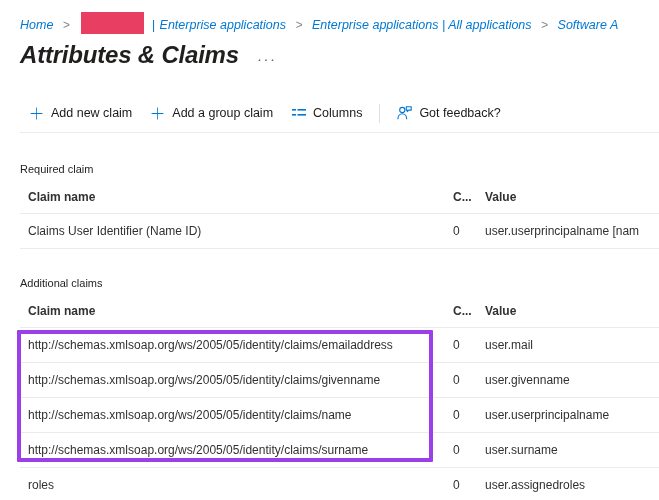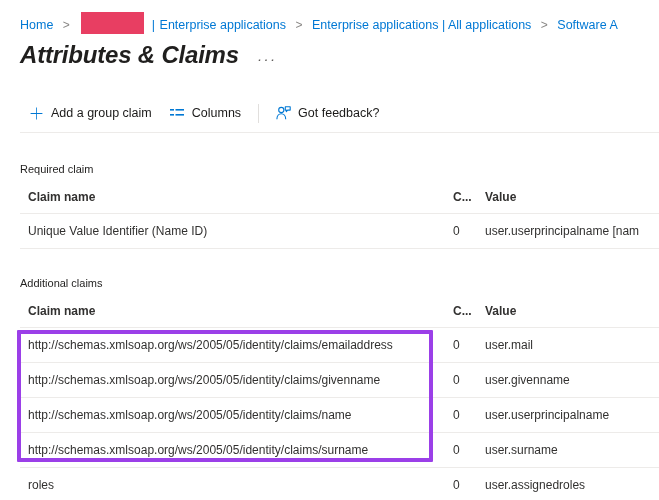--- a/index.html
+++ b/index.html
@@ -20,20 +20,21 @@
   .breadcrumb {
     position: absolute;
     left: 0;
     top: 12px;
     width: 659px;
     height: 22px;
     white-space: nowrap;
     overflow: hidden;
     font-size: 12.5px;
     line-height: 22px;
+    font-style: italic;
   }
   .crumb-link {
     color: #0078d4;
     text-decoration: none;
     cursor: pointer;
   }
   .crumb-home { margin-left: 20px; }
   .crumb-sep {
     color: #8a8886;
     margin: 0 6px;
@@ -196,20 +197,28 @@
   <span class="crumb-link">Software A</span>
 </div>
 
 <div class="page-title-row">
   <div class="page-title">Attributes &amp; Claims</div>
   <div class="title-ellipsis">···</div>
 </div>
 
 <div class="command-bar">
 
+  <button class="cmd-btn">
+    <span class="cmd-icon">
+      <svg width="13" height="13" viewBox="0 0 13 13" aria-hidden="true">
+        <path d="M6.1 0.6 H6.9 V6.1 H12.4 V6.9 H6.9 V12.4 H6.1 V6.9 H0.6 V6.1 H6.1 Z" fill="currentColor"></path>
+      </svg>
+    </span>
+    <span>Add new claim</span>
+  </button>
 
   <button class="cmd-btn">
     <span class="cmd-icon">
       <svg width="13" height="13" viewBox="0 0 13 13" aria-hidden="true">
         <path d="M6.1 0.6 H6.9 V6.1 H12.4 V6.9 H6.9 V12.4 H6.1 V6.9 H0.6 V6.1 H6.1 Z" fill="currentColor"></path>
       </svg>
     </span>
     <span>Add a group claim</span>
   </button>
 
@@ -251,21 +260,21 @@
     </colgroup>
     <thead>
       <tr>
         <th>Claim name</th>
         <th>C...</th>
         <th>Value</th>
       </tr>
     </thead>
     <tbody>
       <tr>
-        <td>Unique Value Identifier (Name ID)</td>
+        <td>Claims User Identifier (Name ID)</td>
         <td>0</td>
         <td class="value-cell">user.userprincipalname [nam</td>
       </tr>
     </tbody>
   </table>
 </div>
 
 <div class="section" style="top:274px;">
   <div class="section-heading">Additional claims</div>
   <table class="claims-table">

